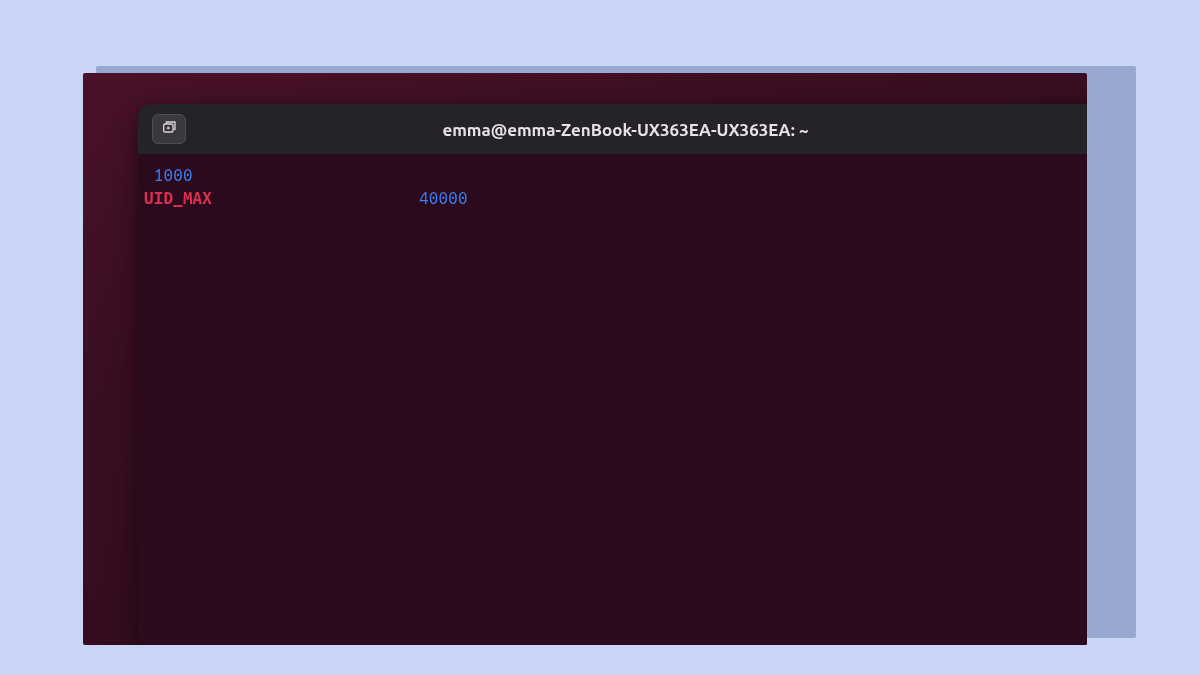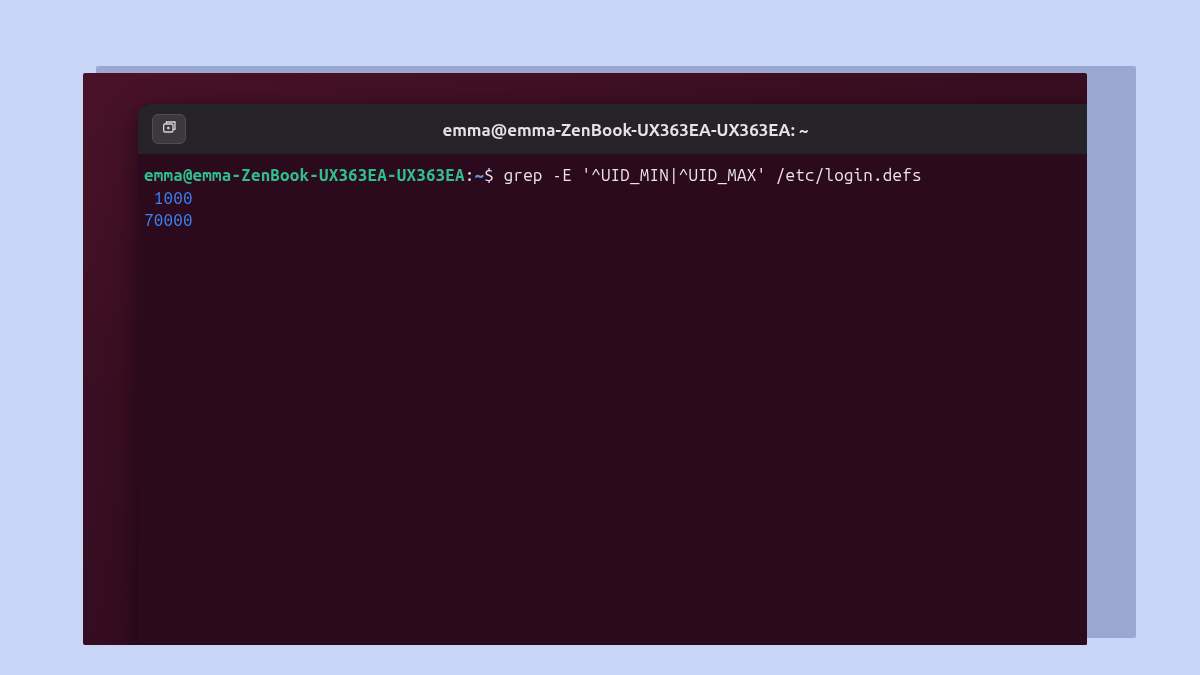--- a/index.html
+++ b/index.html
@@ -123,27 +123,26 @@
             <line x1="11" y1="10" x2="11" y2="14"></line>
             <line x1="9" y1="12" x2="13" y2="12"></line>
           </svg>
         </span>
       </div>
       <div class="title-text">emma@emma-ZenBook-UX363EA-UX363EA: ~</div>
     </div>
 
     <div class="term-body">
 
-      <div class="line"><span class="prompt-user">emma@emma-ZenBook-UX363EA-UX363EA</span><span class="prompt-sep">:</span><span class="prompt-path">~</span><span class="prompt-dollar">$</span><span class="cmd"> </span><span class="cmd">grep -E '^UID_MIN|^UID_MAX' /etc/login.defs</span></div>
 
       <div class="line row">
         <span class="outval col-val"> 1000</span>
       </div>
 
       <div class="line row">
-        <span class="outval col-val">70000</span>
+        <span class="match col-key">UID_MAX</span><span class="outval col-val">40000</span>
       </div>
 
 
     </div>
 
   </div>
 </div>
 
 </body></html>

